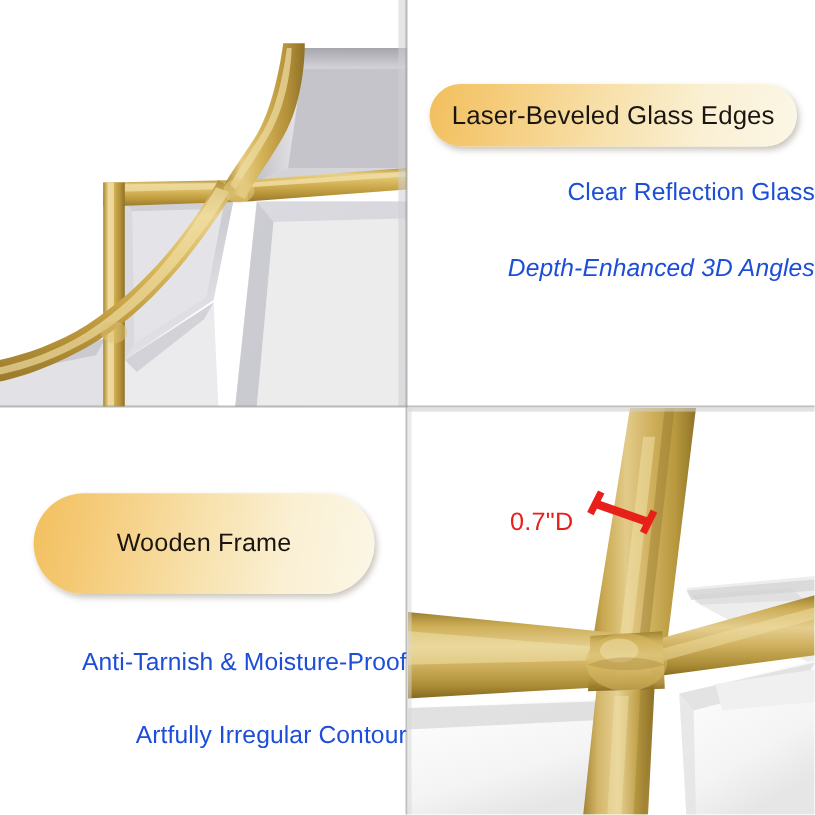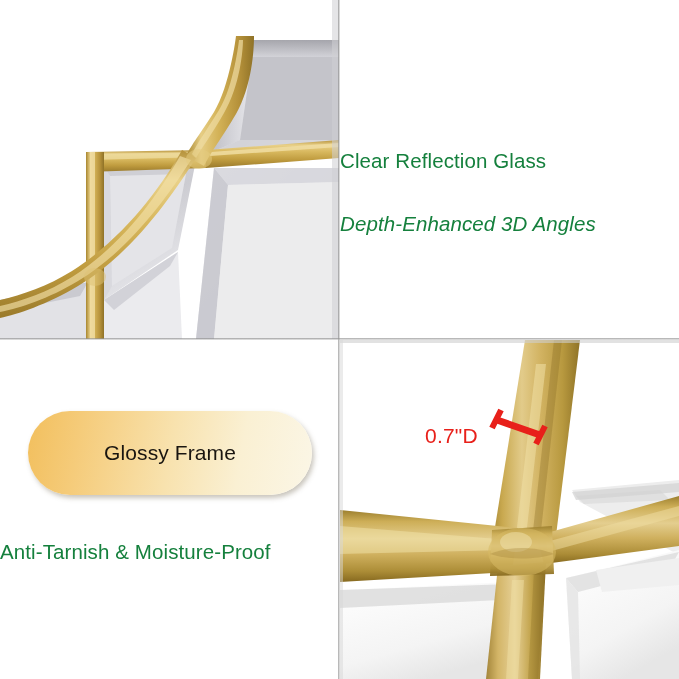--- a/index.html
+++ b/index.html
@@ -50,23 +50,23 @@
   #pill-laser { left:358px; top:70px; width:306px; height:52px; }
   #pill-laser .pill-line { font-size:21.5px; }
 
   #pill-glossy { left:28px; top:411px; width:284px; height:84px; }
   #pill-glossy .pill-line { font-size:21px; }
 
   
   .feature-line {
     position:absolute;
     font-size:20.5px;
-    color:#15803d;
+    color:#1d4ed8;
     white-space:nowrap;
-    text-align:left;
+    text-align:right;
     letter-spacing:.1px;
   }
   #feat-clear   { left:340px; top:149px; width:339px; }
   #feat-depth   { left:340px; top:212px; width:339px;font-style:italic; }
   #feat-anti    { left:0;     top:540px; width:339px; }
   #feat-artful  { left:0;     top:601px; width:339px; }
 
   
   #mirror-art { position:absolute; inset:0; }
 
@@ -192,31 +192,35 @@
       <ellipse cx="199" cy="159" rx="13" ry="10" fill="#e4ca7d" opacity="0.55"></ellipse>
 
       <ellipse cx="95" cy="277" rx="11" ry="9" fill="#ddc273" opacity="0.5"></ellipse>
 
       <rect x="332" y="0" width="7" height="339" fill="#cfcfd3" opacity="0.55"></rect>
     </svg>
   </div>
 
   <div class="panel" id="panel-tr"></div>
 
+  <div class="pill" id="pill-laser">
+    <span class="pill-line">Laser-Beveled Glass Edges</span>
+  </div>
 
   <div class="feature-line" id="feat-clear">Clear Reflection Glass</div>
   <div class="feature-line" id="feat-depth">Depth-Enhanced 3D Angles</div>
 
   <div class="panel" id="panel-bl"></div>
 
   <div class="pill" id="pill-glossy">
-    <span class="pill-line">Glossy Frame</span>
+    <span class="pill-line">Wooden Frame</span>
   </div>
 
   <div class="feature-line" id="feat-anti">Anti-Tarnish &amp; Moisture-Proof</div>
+  <div class="feature-line" id="feat-artful">Artfully Irregular Contour</div>
 
   <div class="panel" id="panel-br">
     <svg id="frame-art" viewBox="0 0 339 339" preserveAspectRatio="none">
       <defs>
         <linearGradient id="barDiagUp" x1="0" y1="0" x2="1" y2="0">
           <stop offset="0%" stop-color="#a98a36"></stop>
           <stop offset="12%" stop-color="#c9a950"></stop>
           <stop offset="34%" stop-color="#e2cb8a"></stop>
           <stop offset="55%" stop-color="#d2b362"></stop>
           <stop offset="80%" stop-color="#b8993f"></stop>

